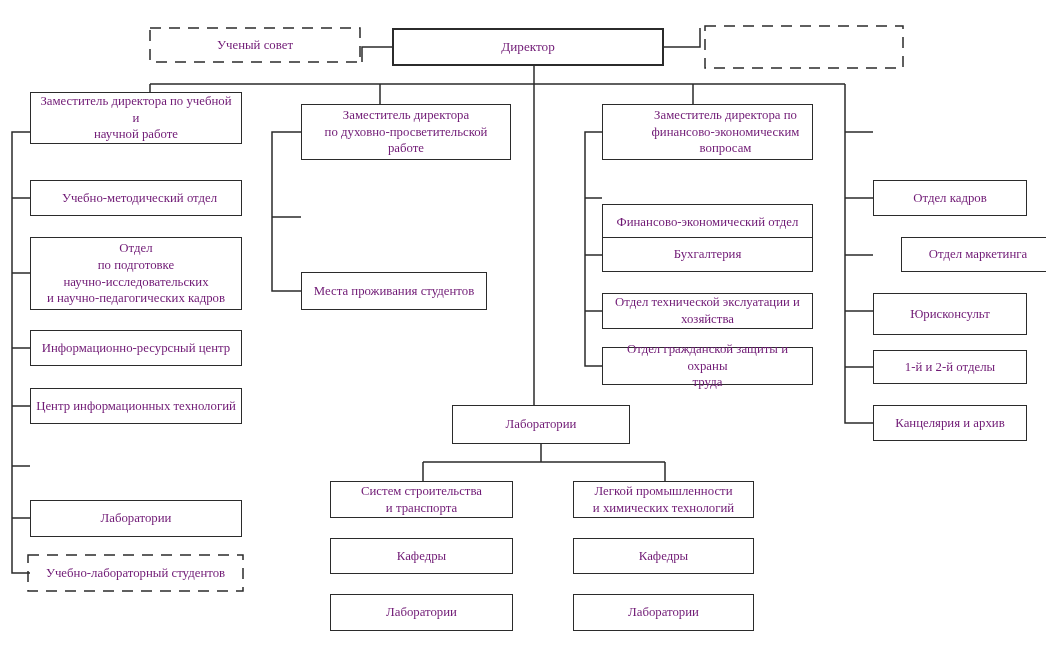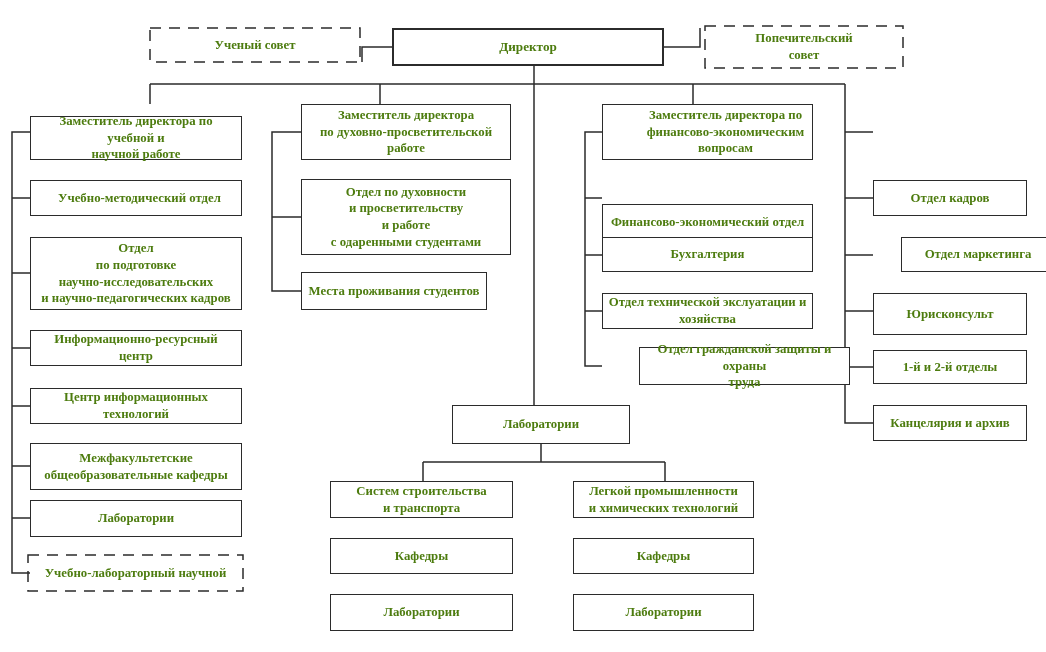--- a/index.html
+++ b/index.html
@@ -2,23 +2,22 @@
 <html><head>
 <meta charset="utf-8">
 <style>
   html, body { margin: 0; padding: 0; background: #ffffff; }
   #canvas {
     position: relative;
     width: 1046px;
     height: 652px;
     background: #ffffff;
     font-family: "Liberation Serif", "DejaVu Serif", serif;
-    color: #4d7c0f;
+    color: #701a75;
     overflow: hidden;
-    font-weight: bold;
   }
   #wires {
     position: absolute;
     left: 0; top: 0;
     width: 1046px; height: 652px;
   }
   .box {
     position: absolute;
     box-sizing: border-box;
     border: 1px solid #2b2b2b;
@@ -56,53 +55,45 @@
     <path d="M30 132 H12 V573 H30 M12 198 H30 M12 273 H30 M12 348 H30 M12 406 H30 M12 466 H30 M12 518 H30"></path>
     <path d="M301 132 H272 V291 H301 M272 217 H301"></path>
     <path d="M602 132 H585 V366 H602 M585 198 H602 M585 255 H602 M585 311 H602"></path>
     <path d="M845 84 V423 H873 M845 132 H873 M845 198 H873 M845 255 H873 M845 311 H873 M845 367 H873"></path>
 
     <path d="M541 444 V462 M423 462 H665 M423 462 V481 M665 462 V481"></path>
   </svg>
 
   <div class="box nob" style="left:150px; top:28px; width:210px; height:34px;">Ученый совет</div>
   <div class="box thick" style="left:392px; top:28px; width:272px; height:38px;">Директор</div>
-  <div class="box nob" style="left:705px; top:26px; width:198px; height:42px;">Попечительский
-совет</div>
 
-  <div class="box" style="left:30px; top:116px; width:212px; height:44px;">Заместитель директора по учебной и
+  <div class="box" style="left:30px; top:92px; width:212px; height:52px;">Заместитель директора по учебной и
 научной работе</div>
   <div class="box" style="left:30px; top:180px; width:212px; height:36px;padding-left:12px;">Учебно-методический отдел</div>
   <div class="box" style="left:30px; top:237px; width:212px; height:73px;">Отдел
 по подготовке
 научно-исследовательских
 и научно-педагогических кадров</div>
   <div class="box" style="left:30px; top:330px; width:212px; height:36px;">Информационно-ресурсный центр</div>
   <div class="box" style="left:30px; top:388px; width:212px; height:36px;">Центр информационных технологий</div>
-  <div class="box" style="left:30px; top:443px; width:212px; height:47px;">Межфакультетские
-общеобразовательные кафедры</div>
   <div class="box" style="left:30px; top:500px; width:212px; height:37px;">Лаборатории</div>
-  <div class="box nob" style="left:28px; top:555px; width:215px; height:36px;">Учебно-лабораторный научной</div>
+  <div class="box nob" style="left:28px; top:555px; width:215px; height:36px;">Учебно-лабораторный студентов</div>
 
   <div class="box" style="left:301px; top:104px; width:210px; height:56px;">Заместитель директора
 по духовно-просветительской
 работе</div>
-  <div class="box" style="left:301px; top:179px; width:210px; height:76px;">Отдел по духовности
-и просветительству
-и работе
-с одаренными студентами</div>
   <div class="box" style="left:301px; top:272px; width:186px; height:38px;">Места проживания студентов</div>
 
   <div class="box" style="left:602px; top:104px; width:211px; height:56px;padding-left:41px;">Заместитель директора по
 финансово-экономическим вопросам</div>
   <div class="box" style="left:602px; top:180px; width:211px; height:36px;margin-top:24px;">Финансово-экономический отдел</div>
   <div class="box" style="left:602px; top:237px; width:211px; height:35px;">Бухгалтерия</div>
   <div class="box" style="left:602px; top:293px; width:211px; height:36px;">Отдел технической экслуатации и
 хозяйства</div>
-  <div class="box" style="left:602px; top:347px; width:211px; height:38px;margin-left:37px;">Отдел гражданской защиты и охраны
+  <div class="box" style="left:602px; top:347px; width:211px; height:38px;">Отдел гражданской защиты и охраны
 труда</div>
 
   <div class="box" style="left:873px; top:180px; width:154px; height:36px;">Отдел кадров</div>
   <div class="box" style="left:873px; top:237px; width:154px; height:35px;margin-left:28px;">Отдел маркетинга</div>
   <div class="box" style="left:873px; top:293px; width:154px; height:42px;">Юрисконсульт</div>
   <div class="box" style="left:873px; top:350px; width:154px; height:34px;">1-й и 2-й отделы</div>
   <div class="box" style="left:873px; top:405px; width:154px; height:36px;">Канцелярия и архив</div>
 
   <div class="box" style="left:452px; top:405px; width:178px; height:39px;">Лаборатории</div>
   <div class="box" style="left:330px; top:481px; width:183px; height:37px;">Систем строительства

